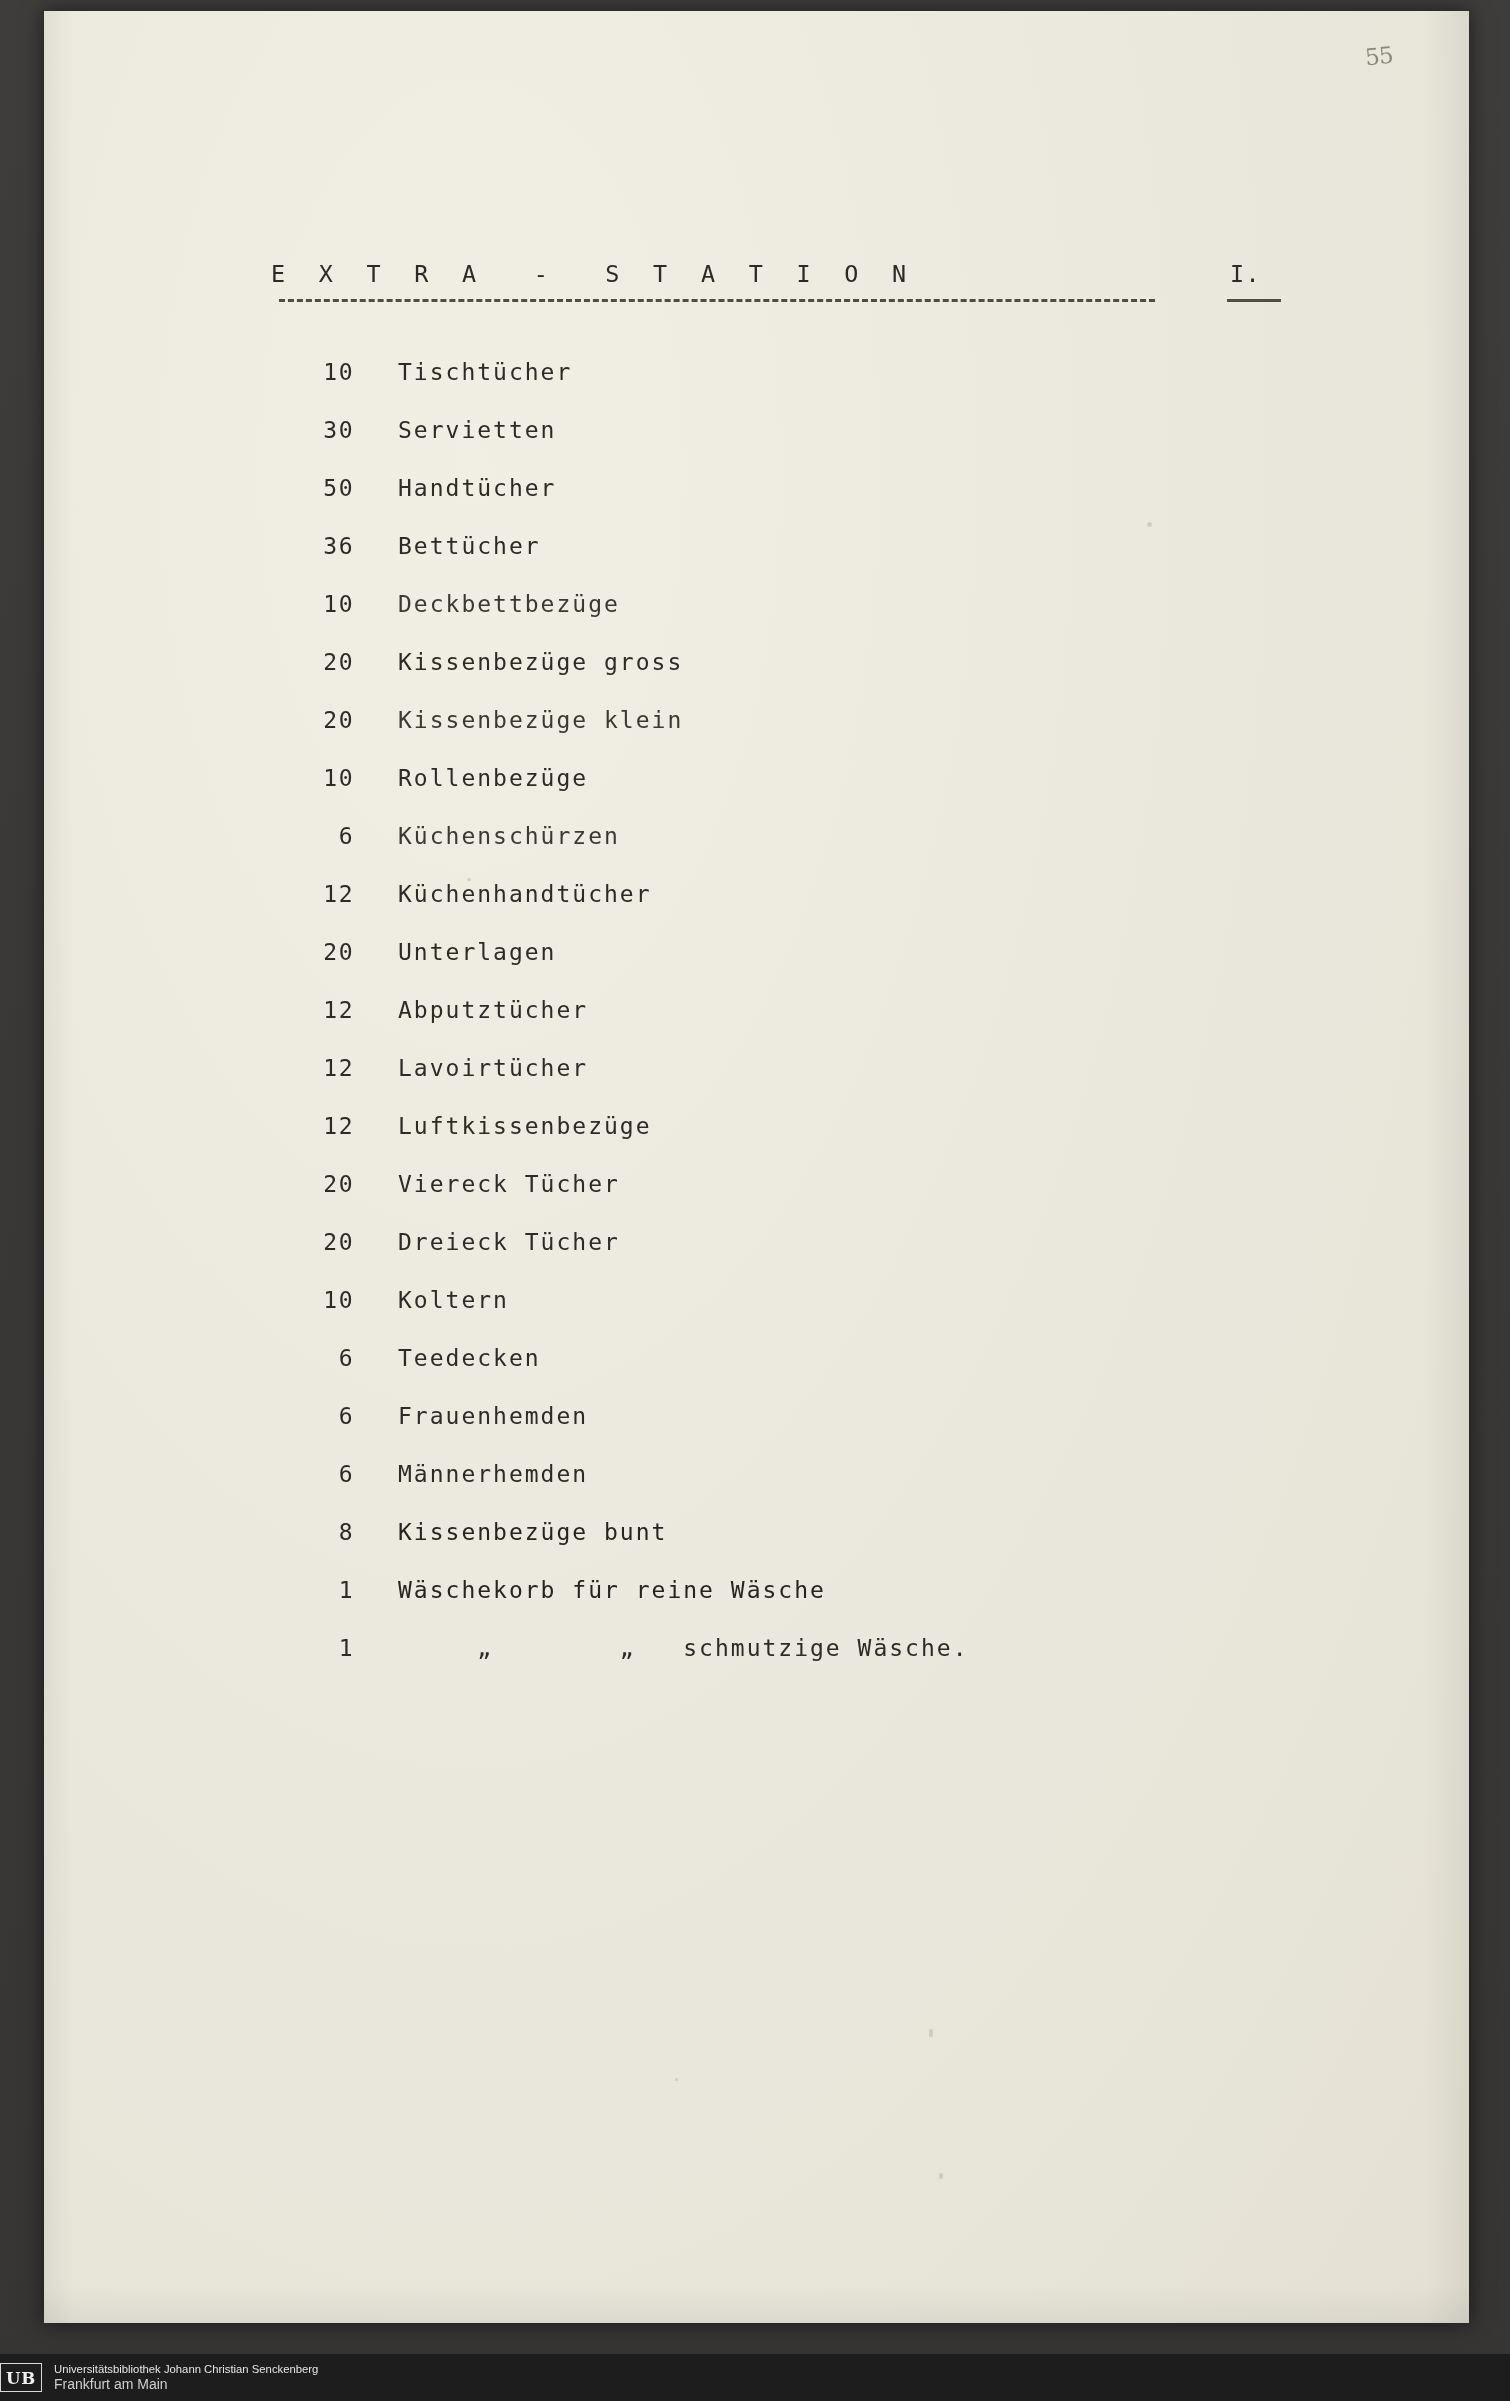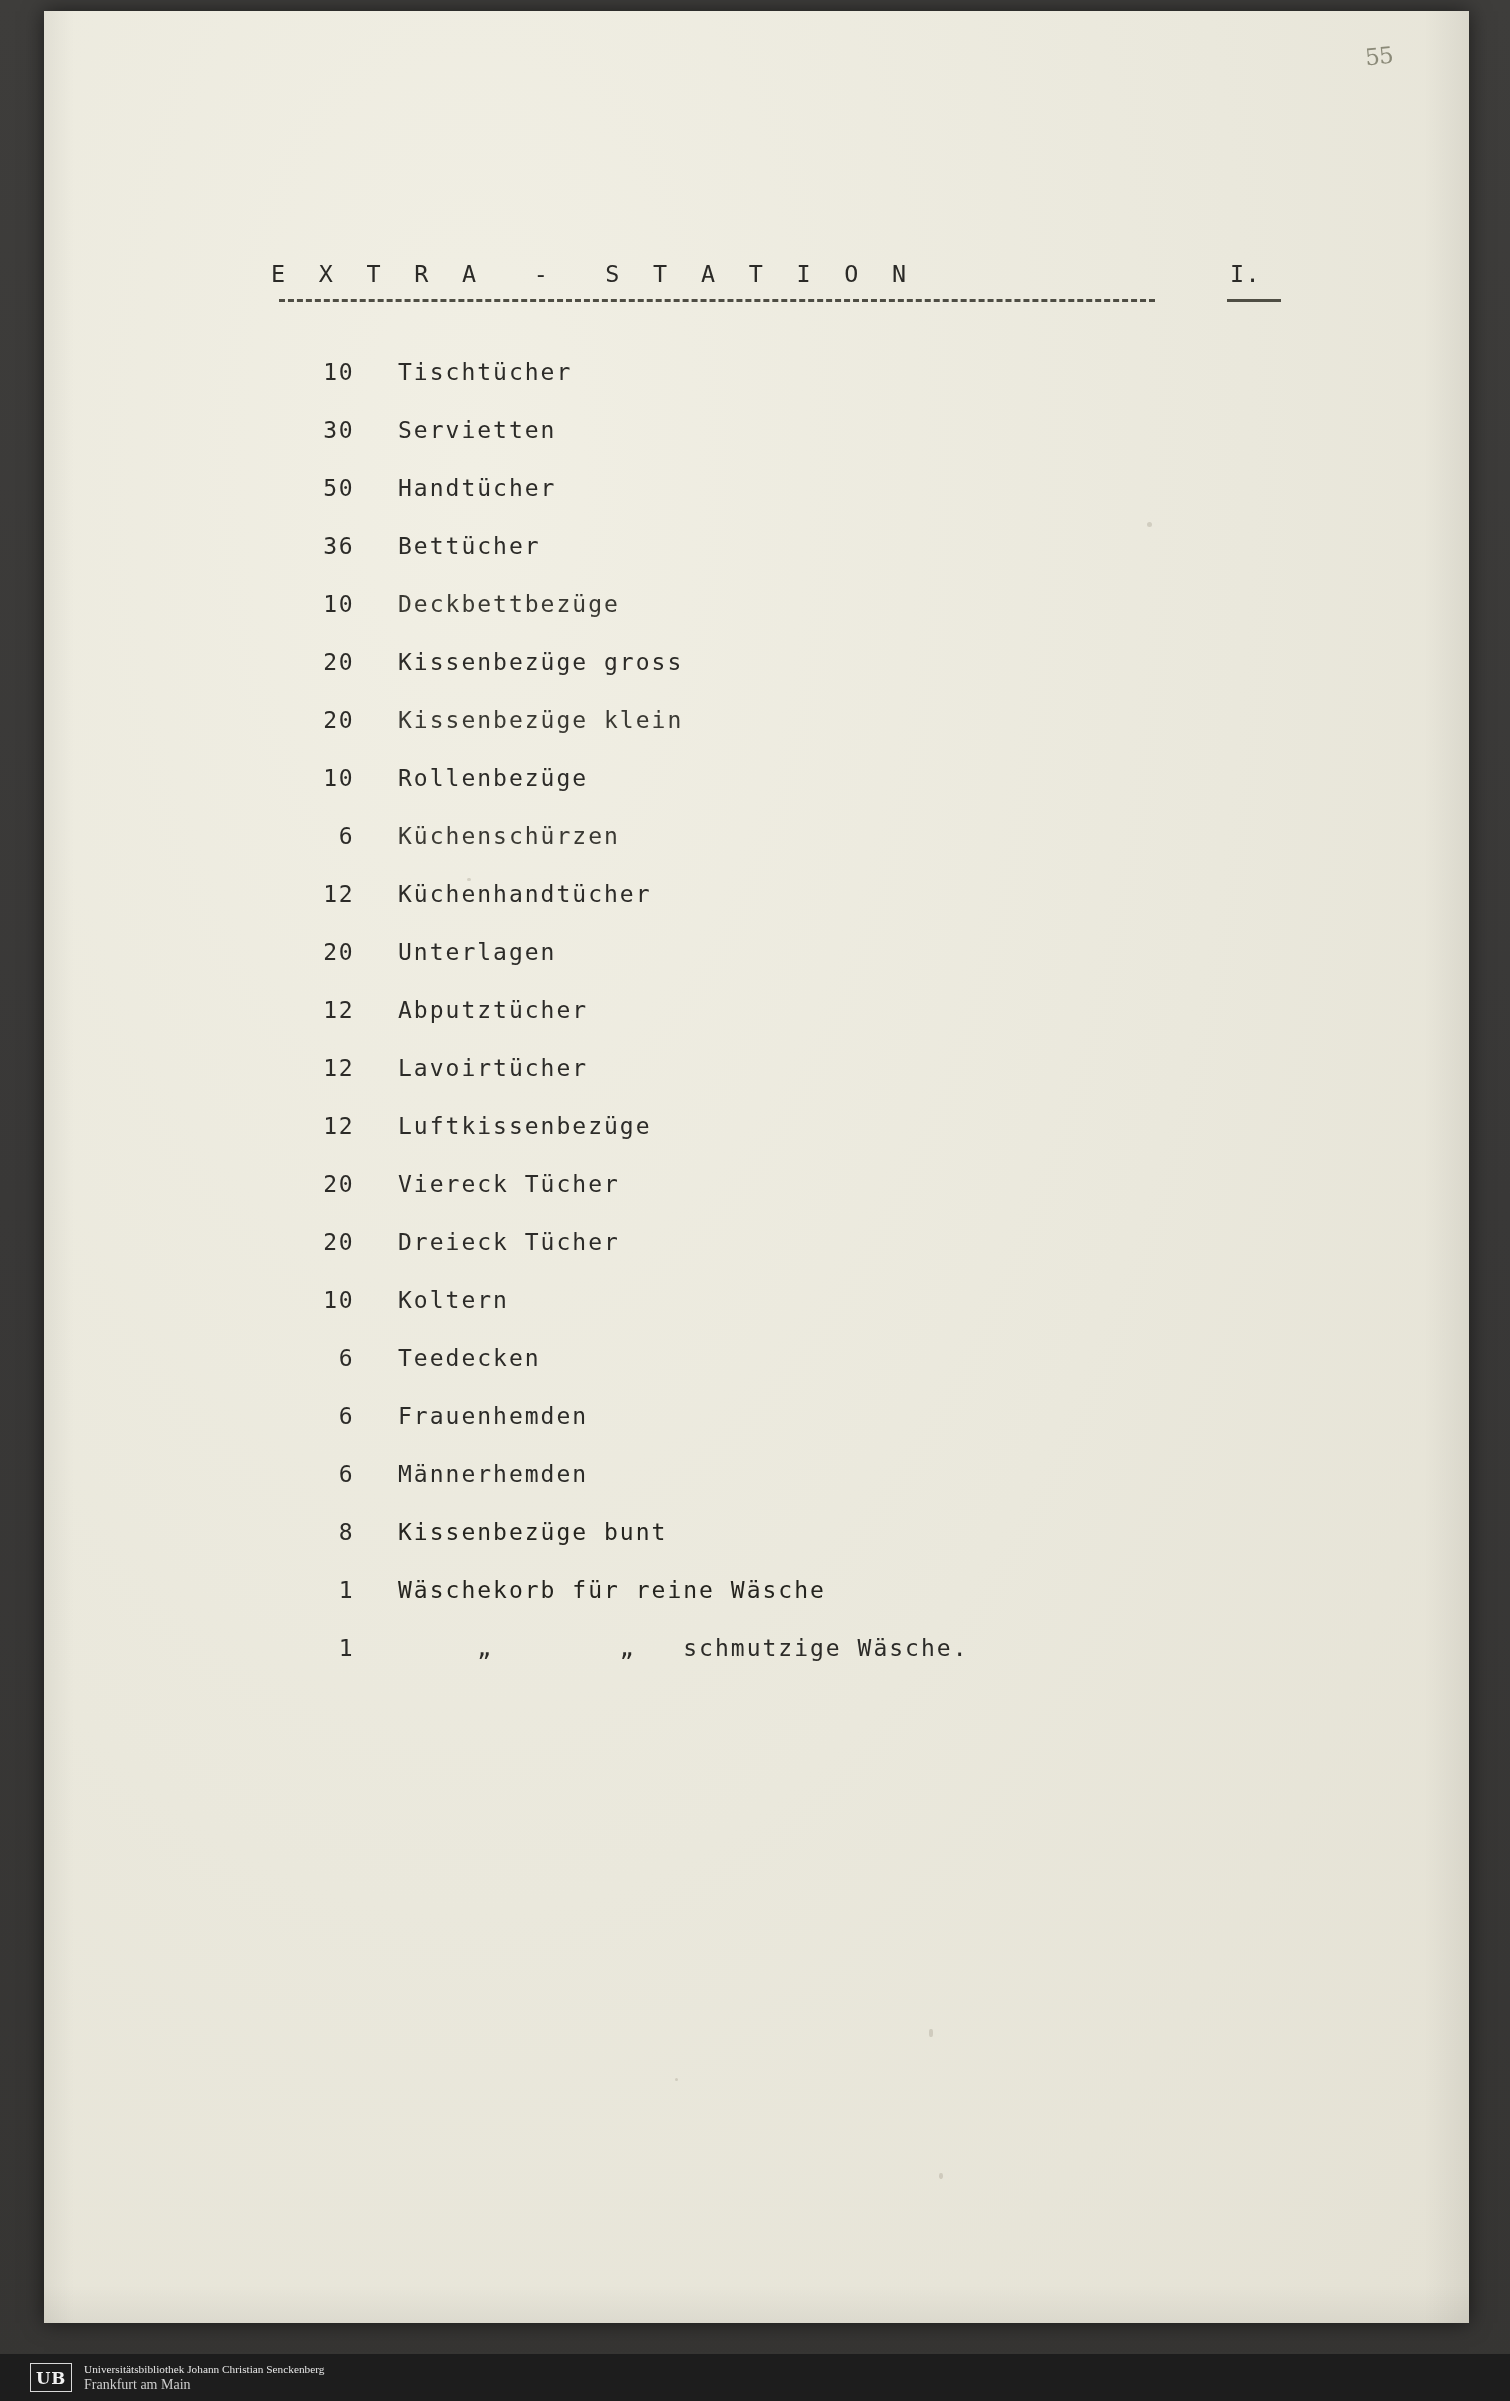--- a/index.html
+++ b/index.html
@@ -146,41 +146,40 @@
   
   .footer {
     position: absolute;
     left: 0;
     bottom: 0;
     width: 1511px;
     height: 47px;
     background: #1d1d1d;
     display: flex;
     align-items: center;
-    padding-left: 30px;
     box-sizing: border-box;
   }
   .ub-logo {
     width: 42px;
     height: 29px;
     border: 1.5px solid #d9d9d9;
     color: #f2f2f2;
     font-family: "DejaVu Serif", serif;
     font-size: 16.6px;
     font-weight: bold;
     display: flex;
     align-items: center;
     justify-content: center;
     letter-spacing: 0.8px;
     box-sizing: border-box;
   }
   .footer-text {
     margin-left: 12px;
     color: #e6e6e6;
-    font-family: Liberation Serif, serif;
+    font-family: Liberation Sans, sans-serif;
     font-size: 11.3px;
     line-height: 1.25;
   }
   .footer-text .l2 { font-size: 14px; color: #cfcfcf; }
 </style>
 </head>
 <body>
 
 <div class="scan-bg"></div>
 

